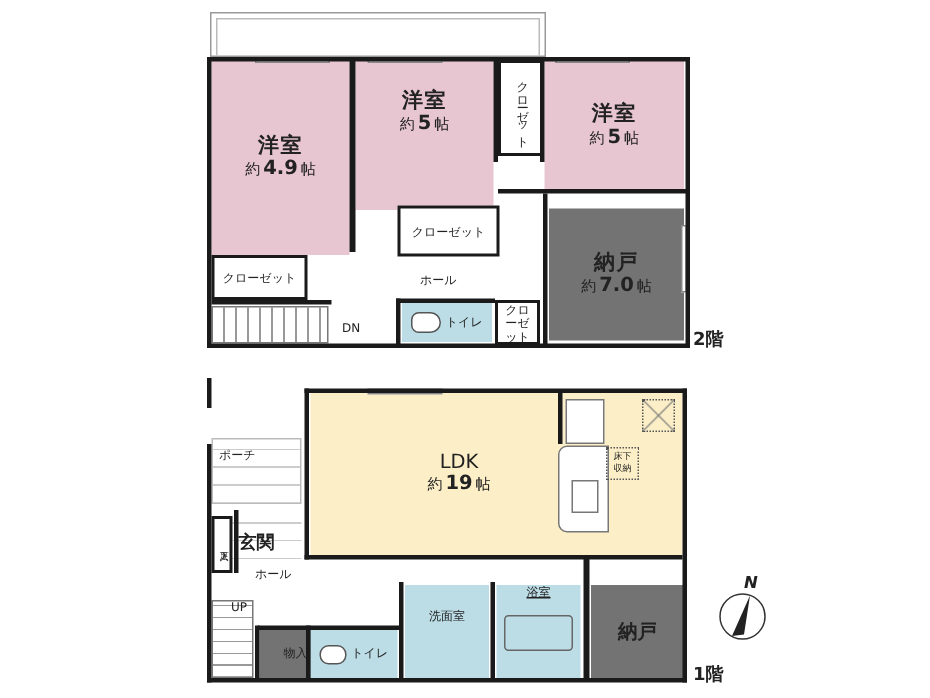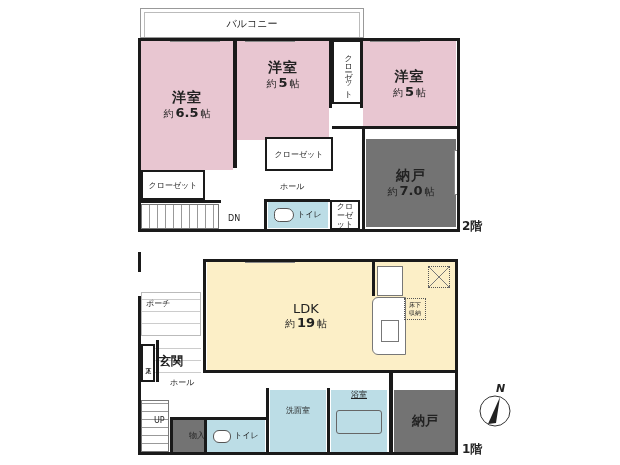--- a/index.html
+++ b/index.html
@@ -23,26 +23,25 @@
   .floorlabel{position:absolute;font-size:12px;font-weight:bold;}
   .tile{background:repeating-linear-gradient(0deg,#fff 0 11px,#ccc 11px 12px),#fff;margin-top:40px;}
 </style>
 </head>
 <body>
 
 <div>
 
   <div class="abs" style="left:140px;top:8px;width:224px;height:30px;border:1px solid #999;background:#fff;">
     <div class="abs" style="left:3px;top:3px;right:3px;bottom:0;border:1px solid #bbb;border-bottom:none;"></div>
-    <div class="abs small" style="left:0;right:0;top:10px;text-align:center;font-size:10px;">バルコニー</div>
   </div>
 
   <div class="room pink" style="left:141px;top:40px;width:92px;height:130px;">
     <div class="rname">洋室</div>
-    <div class="rsize"><span>約</span><b>6.5</b><span>帖</span></div>
+    <div class="rsize"><span>約</span><b>4.9</b><span>帖</span></div>
   </div>
   <div class="room pink" style="left:237px;top:40px;width:92px;height:100px;padding-bottom:30px;">
     <div class="rname">洋室</div>
     <div class="rsize"><span>約</span><b>5</b><span>帖</span></div>
   </div>
   <div class="room pink" style="left:363px;top:40px;width:93px;height:88px;">
     <div class="rname">洋室</div>
     <div class="rsize"><span>約</span><b>5</b><span>帖</span></div>
   </div>
   <div class="room white" style="left:366px;top:139px;width:90px;height:88px;">
@@ -118,21 +117,21 @@
     <div class="abs" style="left:8px;top:22px;width:18px;height:22px;border:1px solid #777;"></div>
   </div>
   <div class="abs" style="left:377px;top:266px;width:26px;height:30px;background:#fff;border:1px solid #777;"></div>
   <div class="abs" style="left:404px;top:298px;width:22px;height:22px;border:1px dotted #555;font-size:6px;line-height:8px;text-align:center;display:flex;align-items:center;justify-content:center;">
     <span style="width:14px;">床下収納</span>
   </div>
   <div class="abs" style="left:428px;top:266px;width:22px;height:22px;border:1px dotted #555;
        background:linear-gradient(45deg,transparent 48%,#777 49%,#777 51%,transparent 52%),linear-gradient(-45deg,transparent 48%,#777 49%,#777 51%,transparent 52%);"></div>
 
   <div class="stairsv" style="left:141px;top:400px;width:28px;height:52px;"></div>
-  <div class="abs small" style="left:154px;top:400px;margin-top:16px;">UP</div>
+  <div class="abs small" style="left:154px;top:400px;">UP</div>
 
   <div class="room white" style="left:173px;top:420px;width:48px;height:32px;">
     <span class="small">物入</span>
   </div>
 
   <div class="room blue" style="left:207px;top:420px;width:58px;height:32px;flex-direction:row;">
     <div style="width:16px;height:11px;border:1px solid #555;border-radius:6px;background:#fff;margin-right:3px;"></div>
     <span class="small">トイレ</span>
   </div>
 

